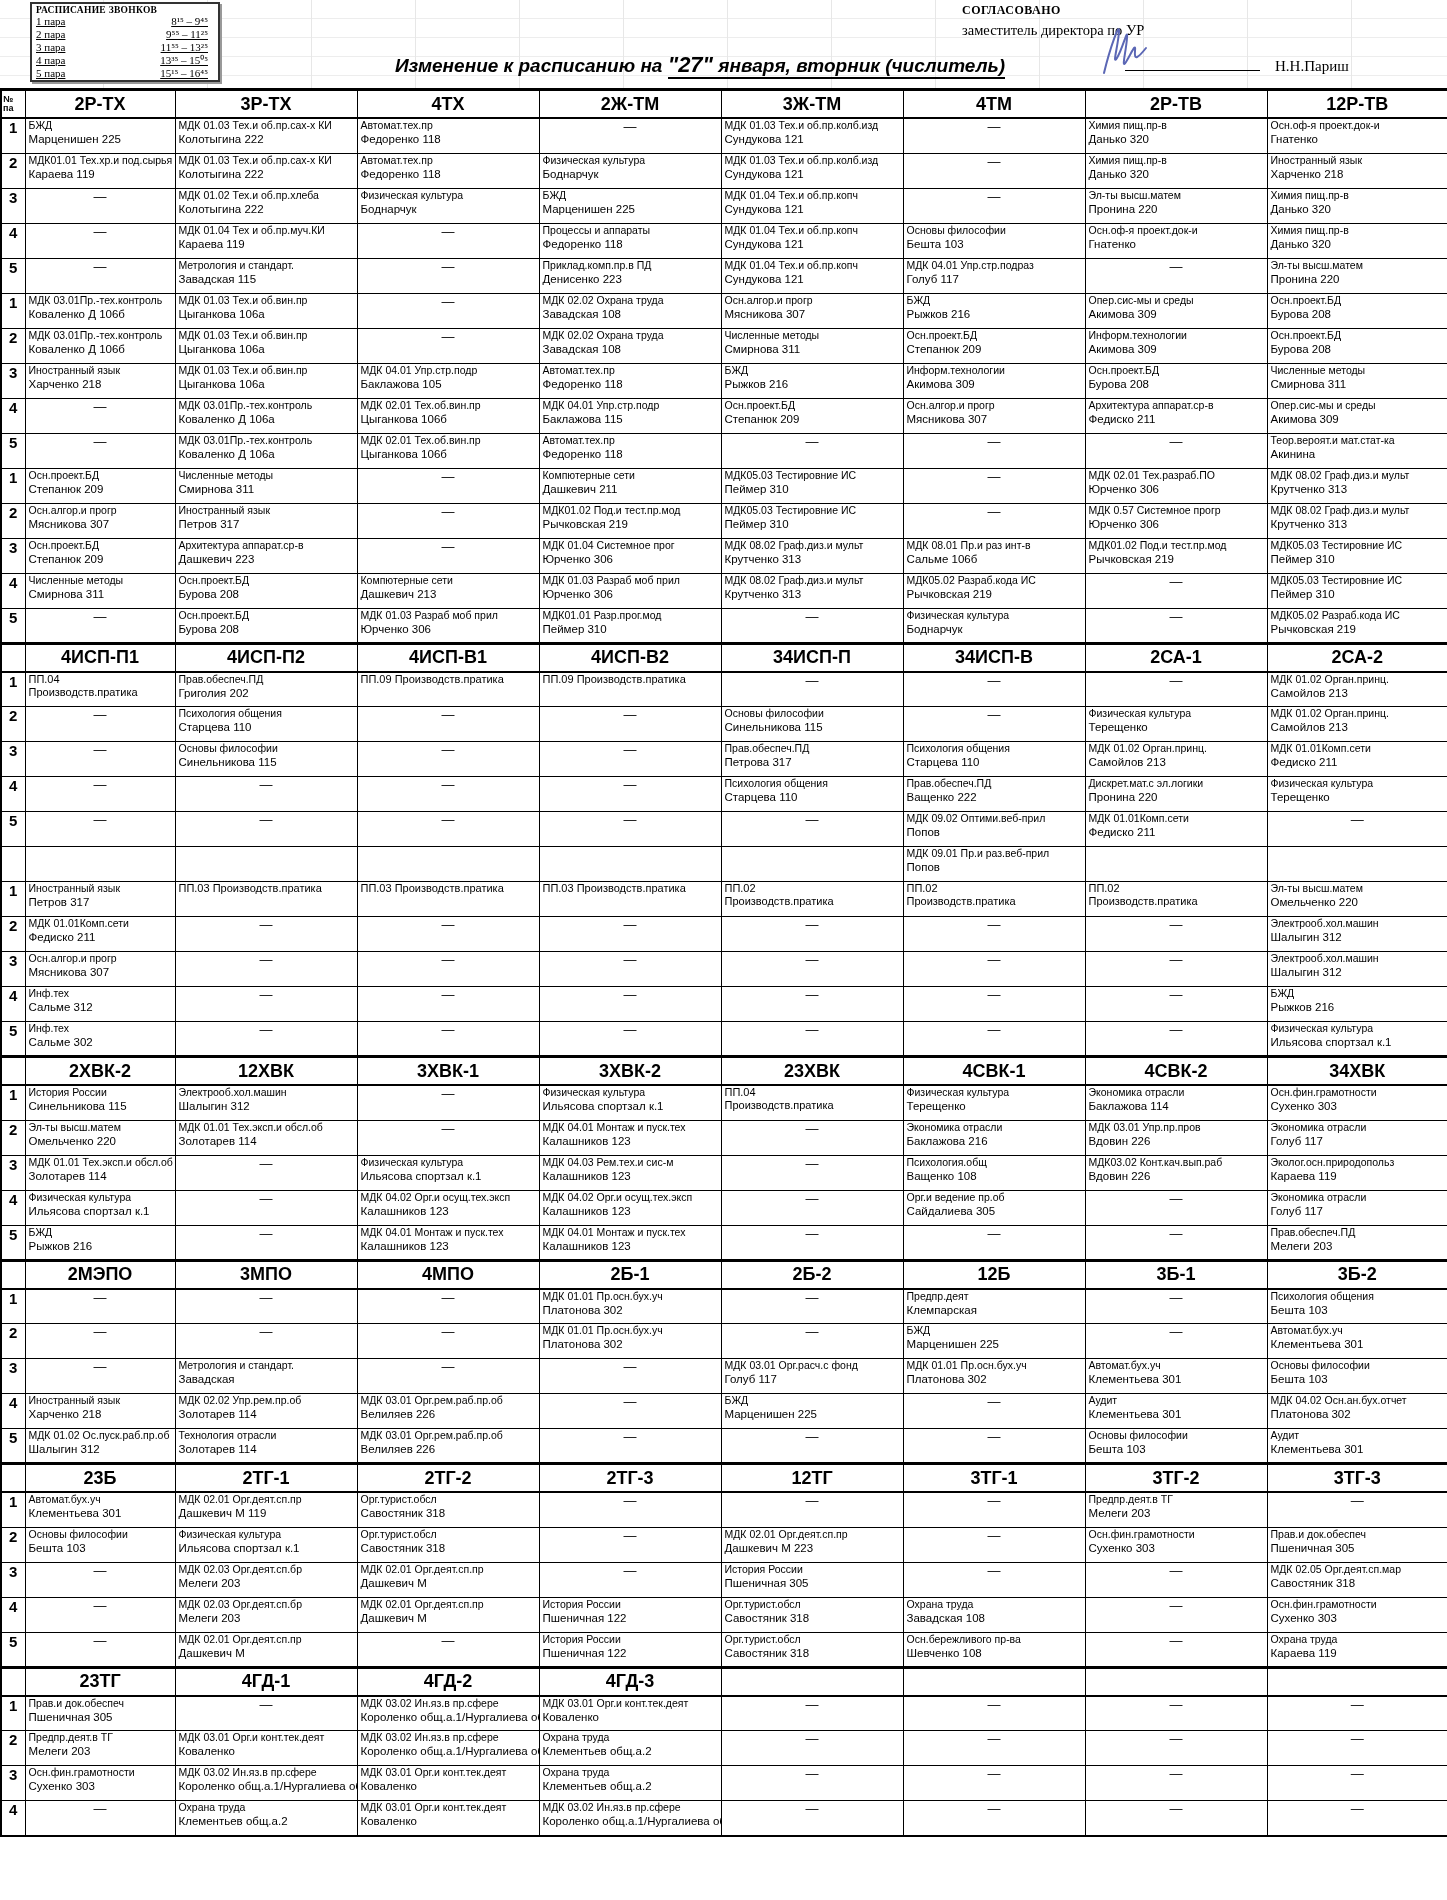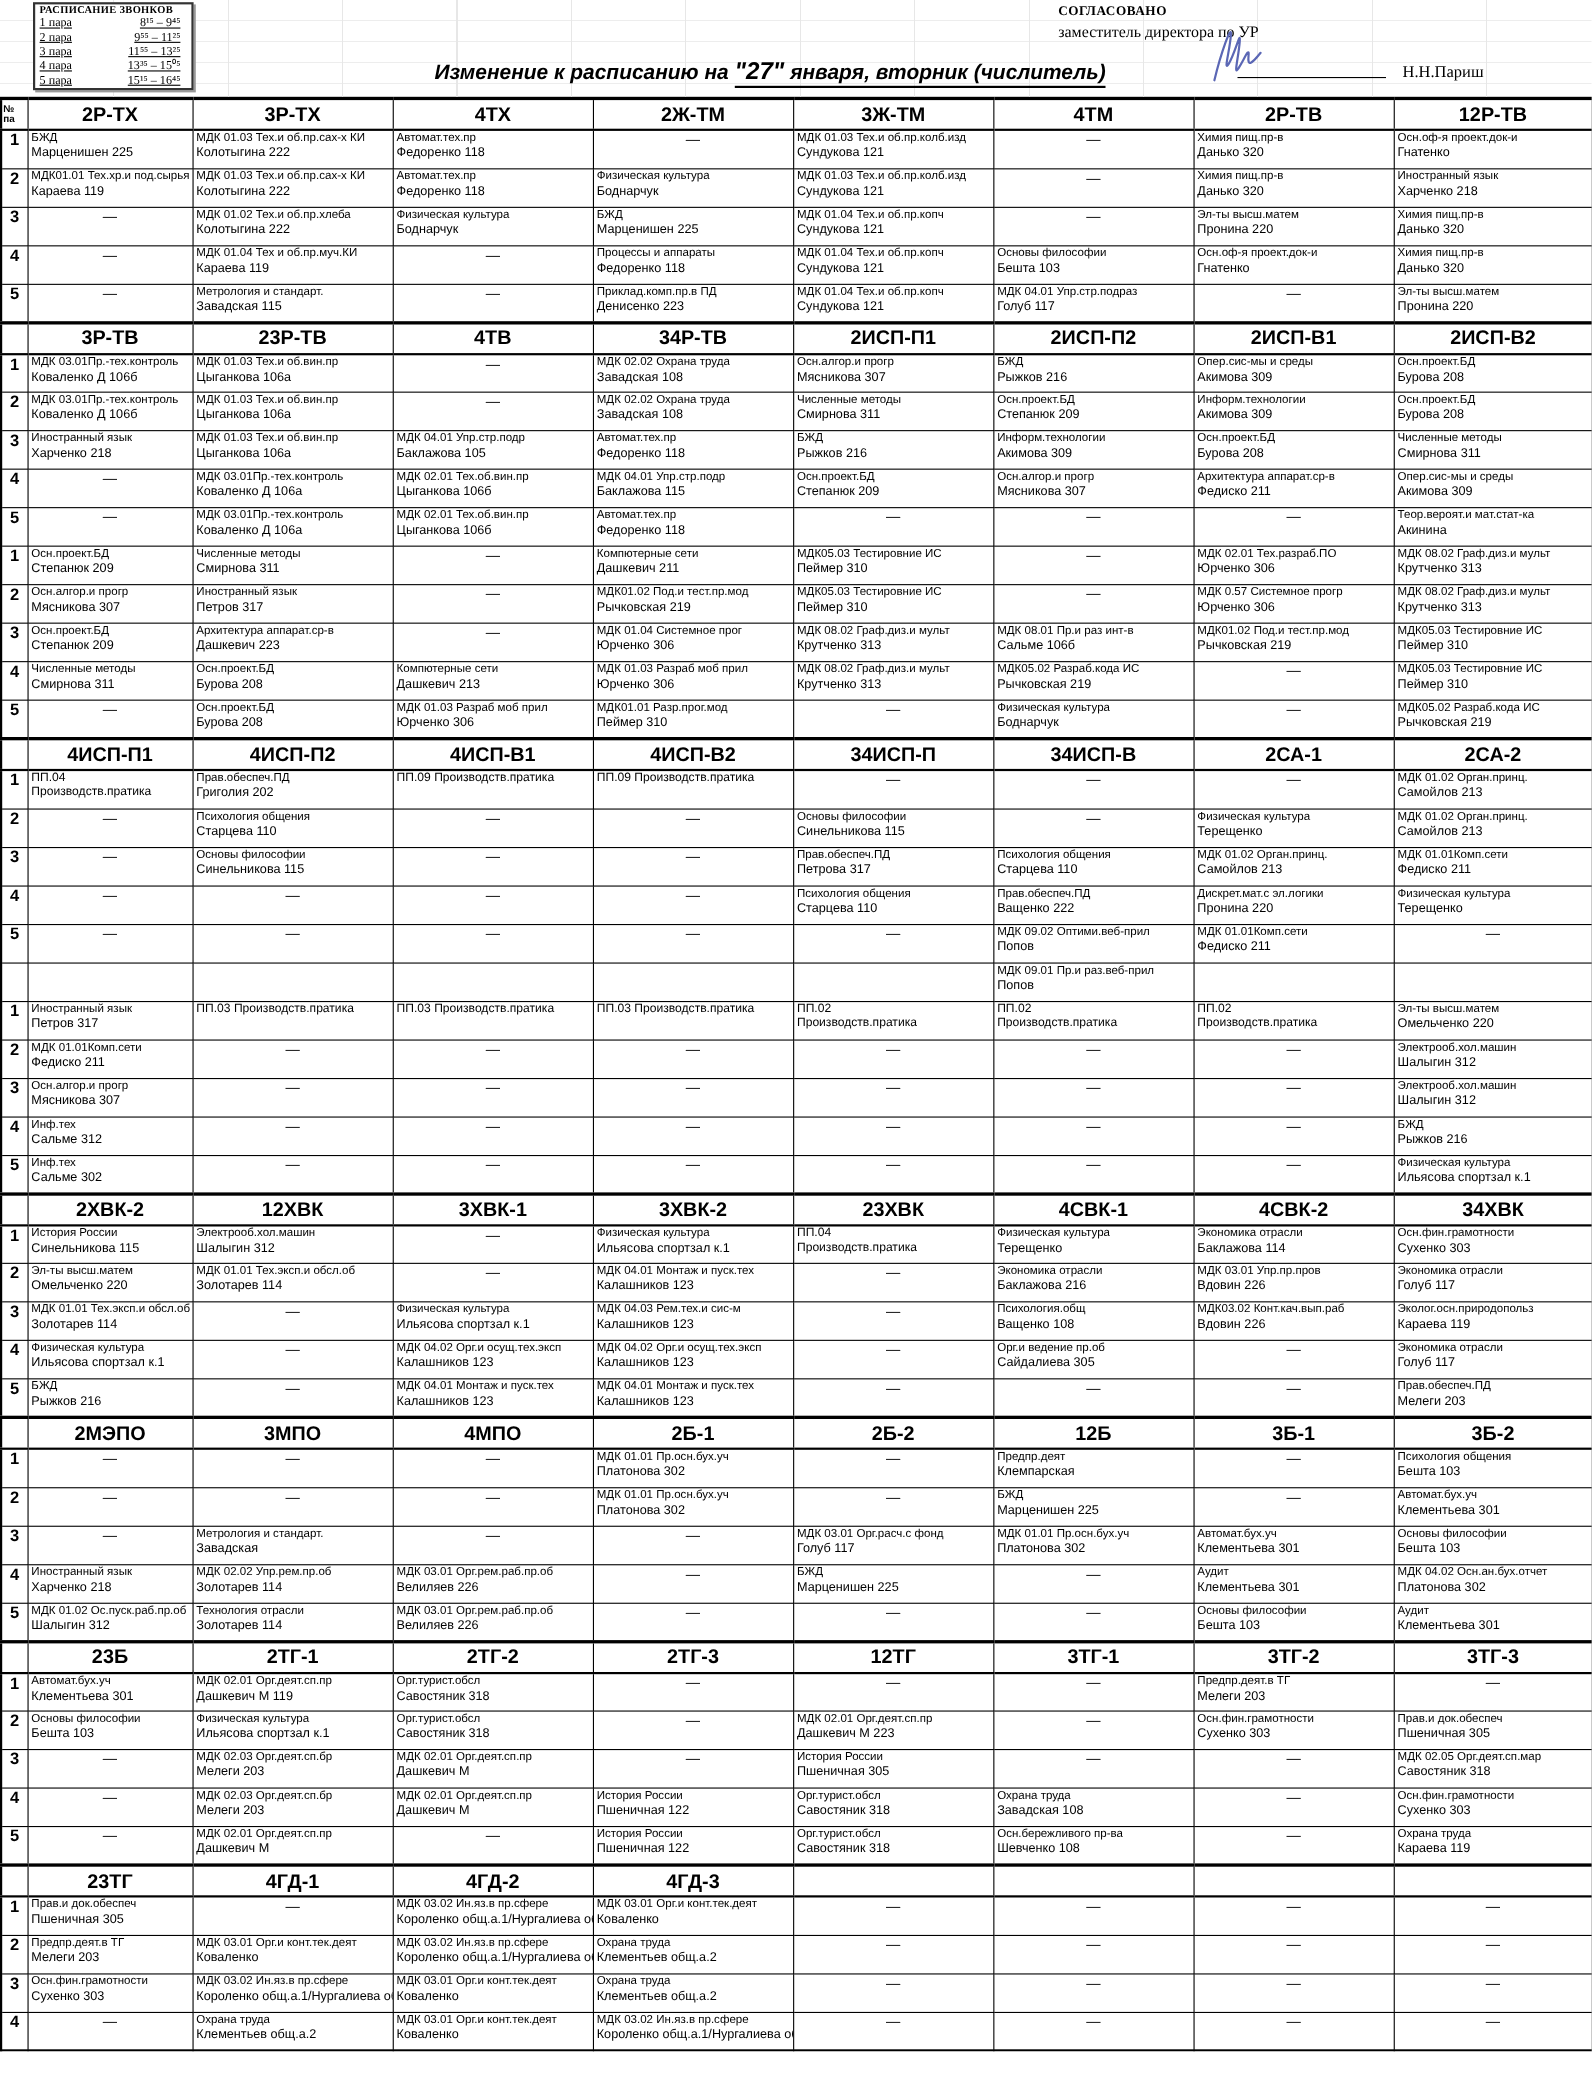--- a/index.html
+++ b/index.html
@@ -3,21 +3,21 @@
 <meta charset="utf-8">
 <style>
   html,body{margin:0;padding:0;background:#fff;}
   body{width:1447px;font-family:"Liberation Sans",sans-serif;color:#000;position:relative;}
   
   .topbar{position:relative;width:1447px;height:88px;
     background-image:
       repeating-linear-gradient(to right,transparent 0 103px,#e7e7e7 103px 104px),
       repeating-linear-gradient(to bottom,transparent 0 18px,#ededed 18px 19px);
   }
-  .bell-box{position:absolute;left:30px;top:2px;width:146px;height:80px;background:#fff;
+  .bell-box{position:absolute;left:30px;top:2px;width:190px;height:80px;background:#fff;
     border:2px solid #333;box-shadow:2px 2px 0 #999;font-family:"Liberation Serif",serif;
     padding:1px 4px;box-sizing:border-box;}
   .bell-title{font-size:9.5px;font-weight:bold;letter-spacing:.3px;}
   .bell-row{display:flex;justify-content:space-between;font-size:11px;line-height:13px;text-decoration:underline;}
   .bell-row .t{padding-right:6px;}
   .approval{position:absolute;left:962px;top:3px;width:430px;font-family:"Liberation Serif",serif;}
   .approval .a1{font-size:12px;font-weight:bold;letter-spacing:.5px;}
   .approval .a2{font-size:14.5px;margin-top:4px;}
   .sig-wrap{position:absolute;left:1090px;top:18px;width:300px;height:60px;}
   .sig-line{position:absolute;left:35px;top:52px;width:135px;border-bottom:1.5px solid #000;}
@@ -248,31 +248,20 @@
         <td>
           <div class="l1">МДК 04.01 Упр.стр.подраз</div>
           <div class="l2">Голуб 117</div>
         </td>
         <td class="dashc">—</td>
         <td>
           <div class="l1">Эл-ты высш.матем</div>
           <div class="l2">Пронина 220</div>
         </td>
       </tr>
-      <tr class="ghead">
-        <td class="corner"></td>
-        <td>3Р-ТВ</td>
-        <td>23Р-ТВ</td>
-        <td>4ТВ</td>
-        <td>34Р-ТВ</td>
-        <td>2ИСП-П1</td>
-        <td>2ИСП-П2</td>
-        <td>2ИСП-В1</td>
-        <td>2ИСП-В2</td>
-      </tr>
       <tr class="drow">
         <td class="numc">1</td>
         <td>
           <div class="l1">МДК 03.01Пр.-тех.контроль</div>
           <div class="l2">Коваленко Д 106б</div>
         </td>
         <td>
           <div class="l1">МДК 01.03 Тех.и об.вин.пр</div>
           <div class="l2">Цыганкова 106а</div>
         </td>

